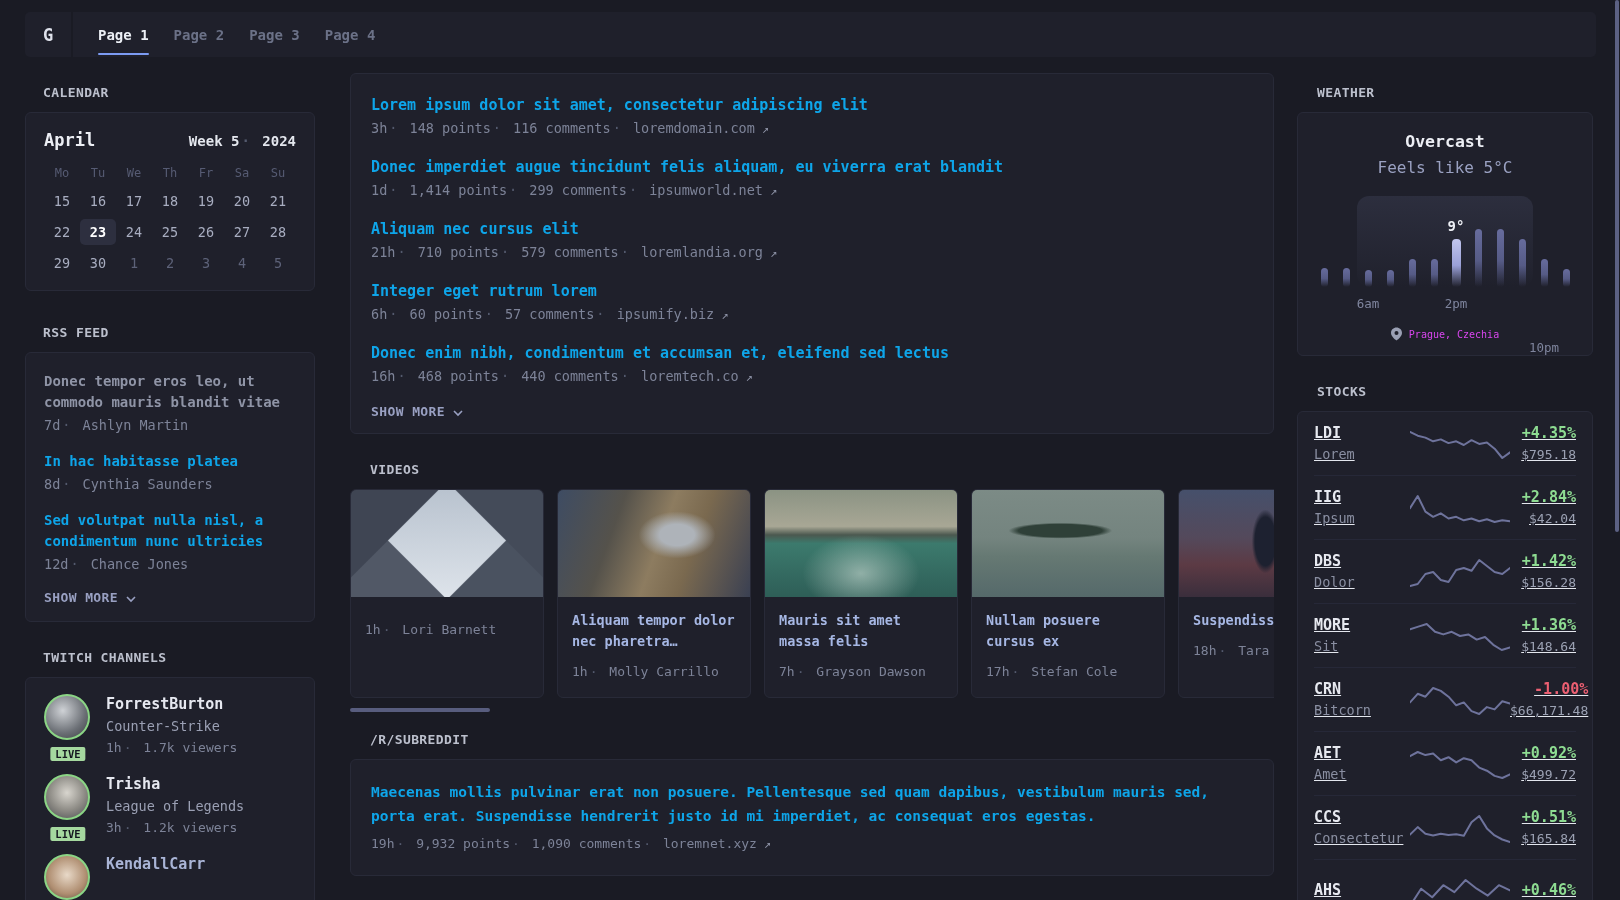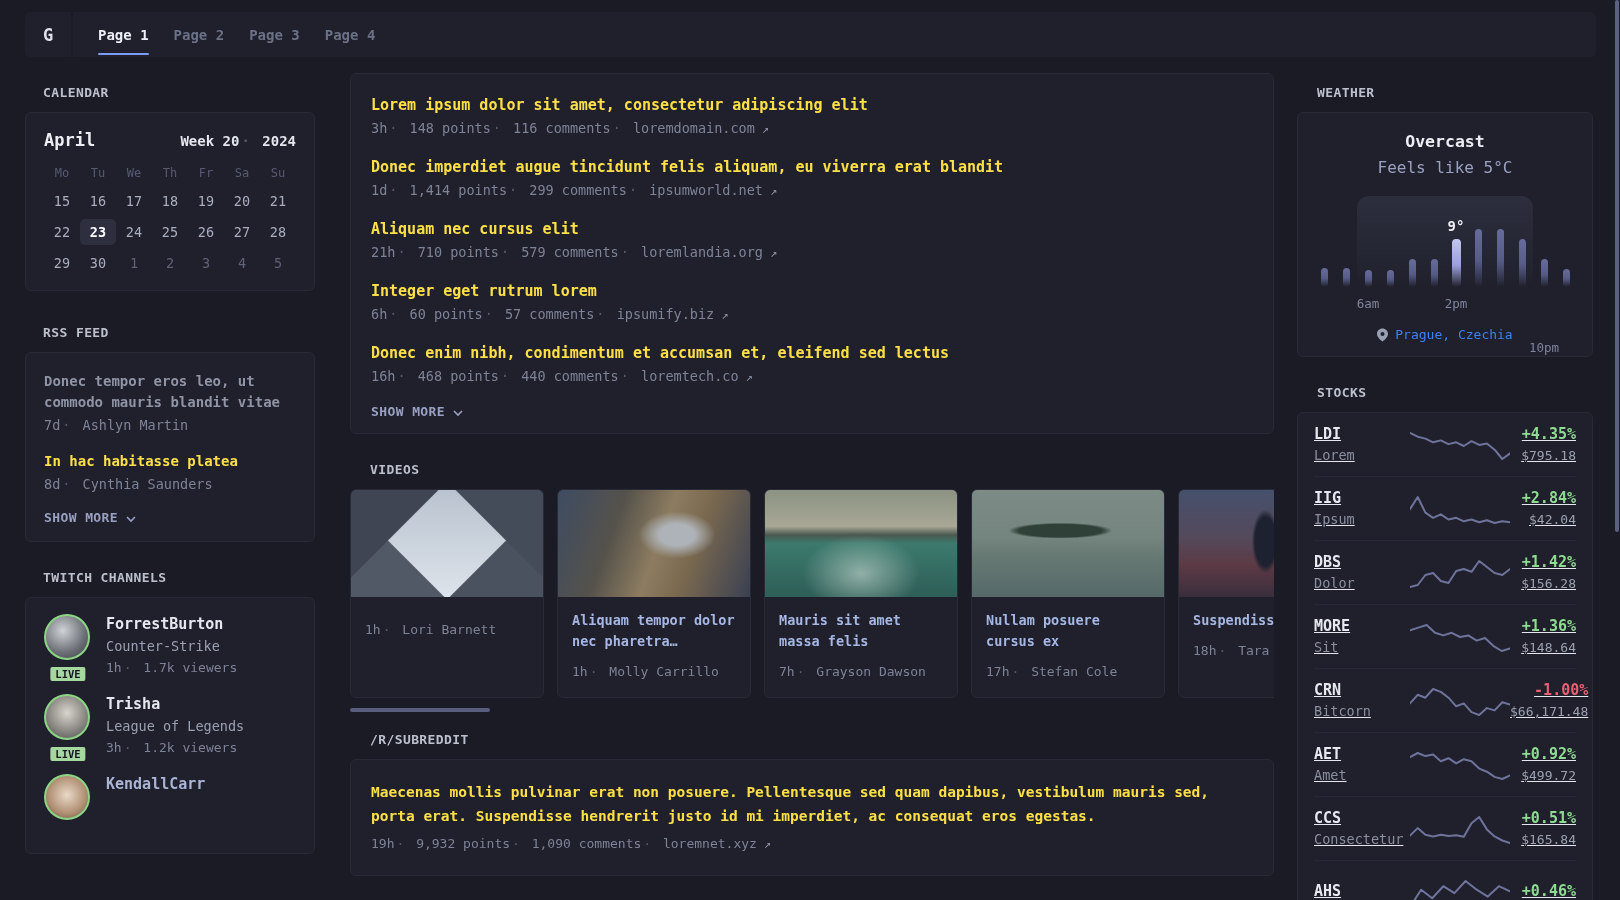--- a/index.html
+++ b/index.html
@@ -26,21 +26,21 @@
   .cal-card{padding:16px 18px 14px;}
   .cal-head{display:flex;align-items:baseline;justify-content:space-between;}
   .cal-month{font-size:17px;font-weight:bold;color:#eceef4;}
   .cal-week{font-size:14px;font-weight:bold;color:#e4e7ee;display:flex;align-items:baseline;}
   .cal-grid{display:grid;grid-template-columns:repeat(7,1fr);text-align:center;margin-top:14px;row-gap:5px;}
   .dowc{font-size:12px;color:#565b73;}
   .dayc{font-size:13.5px;color:#a8adc0;height:26px;line-height:26px;}
   .dayc.selected{background:#2d2f3f;border-radius:5px;color:#ffffff;font-weight:bold;}
   .dayc.dim{color:#5d6279;}
   
-  .t-link{font-size:15px;font-weight:bold;color:#fde047;line-height:22px;cursor:pointer;}
+  .t-link{font-size:15px;font-weight:bold;color:#0ea5e9;line-height:22px;cursor:pointer;}
   .t-link.muted{color:#8f94a6;}
   .meta{font-size:13.5px;color:#7d8398;line-height:21px;margin-top:2px;}
   .meta span:empty{display:none;}
   .meta span + span::before{content:"· ";color:#545a6e;margin:0 4px 0 2px;}
   .meta .lnk{cursor:pointer;}
   .ext::after{content:" ↗";font-size:12px;color:#8d92a6;}
   .show-more{display:flex;align-items:center;gap:7px;font-size:13px;font-weight:bold;letter-spacing:.4px;
     color:#99a0c2;cursor:pointer;margin-top:4px;}
   .chev{margin-top:2px;}
   
@@ -107,21 +107,21 @@
     background:linear-gradient(180deg,rgba(45,47,63,.95),rgba(45,47,63,.25) 80%,rgba(45,47,63,0));}
   .wx-slot{flex:1;position:relative;display:flex;align-items:flex-end;justify-content:center;height:100%;}
   .wx-bar{position:relative;width:7px;border-radius:4px;
     background:linear-gradient(180deg,#676c9d 0%,#565b86 55%,rgba(86,91,134,0) 100%);}
   .wx-bar.active{width:9px;background:linear-gradient(180deg,#c2c6ee 0%,#9aa0d8 55%,rgba(154,160,216,0) 100%);}
   .wx-temp{position:absolute;bottom:100%;margin-bottom:5px;left:50%;transform:translateX(-50%);
     color:#eef0f6;font-weight:bold;font-size:14px;}
   .wx-xlabels{position:relative;height:16px;margin:9px 15px 0;font-size:12.5px;color:#7f859e;}
   .wx-xl{position:absolute;transform:translateX(-50%);}
   .wx-loc{display:flex;align-items:center;justify-content:center;gap:7px;margin-top:15px;
-    font-size:13px;color:#3b82f6;}
+    font-size:10px;color:#d946ef;}
   
   .st-card{padding:0 16px;}
   .st-row{display:flex;align-items:center;height:63px;border-top:1px solid #262838;cursor:pointer;text-decoration:underline;}
   .st-row:first-child{border-top:none;}
   .st-sym-blk{flex:0 0 96px;}
   .st-sym{font-size:15px;font-weight:bold;color:#e7e9f0;line-height:18px;}
   .st-name{font-size:13.5px;color:#8a8fa2;line-height:17px;margin-top:4px;}
   .spark{width:100px;height:34px;flex:0 0 100px;}
   .spark polyline{fill:none;stroke:#6e739c;stroke-width:2;stroke-linejoin:round;stroke-linecap:round;
     vector-effect:non-scaling-stroke;}
@@ -158,21 +158,21 @@
         </div>
     </div>
   </div>
 
   <div class="col col-left">
     <div class="sec">CALENDAR</div>
     <div class="card cal-card">
       <div class="cal-head">
         <span class="cal-month">April</span>
         <span class="cal-week meta">
-          <span style="color:#e4e7ee;font-weight:bold;font-size:14px;">Week 20</span>
+          <span style="color:#e4e7ee;font-weight:bold;font-size:14px;">Week 5</span>
           <span style="color:#e4e7ee;font-weight:bold;font-size:14px;">2024</span>
         </span>
       </div>
       <div class="cal-grid">
         <span class="dowc">Mo</span>
           <span class="dowc">Tu</span>
           <span class="dowc">We</span>
           <span class="dowc">Th</span>
           <span class="dowc">Fr</span>
           <span class="dowc">Sa</span>
@@ -210,20 +210,26 @@
           <div class="meta">
             <span>7d</span><span>Ashlyn Martin</span>
           </div>
         </div>
         <div class="rss-item">
           <span class="t-link">In hac habitasse platea</span>
           <div class="meta">
             <span>8d</span><span>Cynthia Saunders</span>
           </div>
         </div>
+        <div class="rss-item">
+          <span class="t-link">Sed volutpat nulla nisl, a condimentum nunc ultricies</span>
+          <div class="meta">
+            <span>12d</span><span>Chance Jones</span>
+          </div>
+        </div>
       <div class="show-more">
         <span>SHOW MORE</span>
         <svg class="chev" width="12" height="8" viewBox="0 0 12 8">
             <path d="M2 2 L6 6 L10 2" stroke="currentColor" fill="none" stroke-width="1.6"></path>
           </svg>
       </div>
     </div>
 
     <div class="sec mb28">TWITCH CHANNELS</div>
     <div class="card tw-card">

